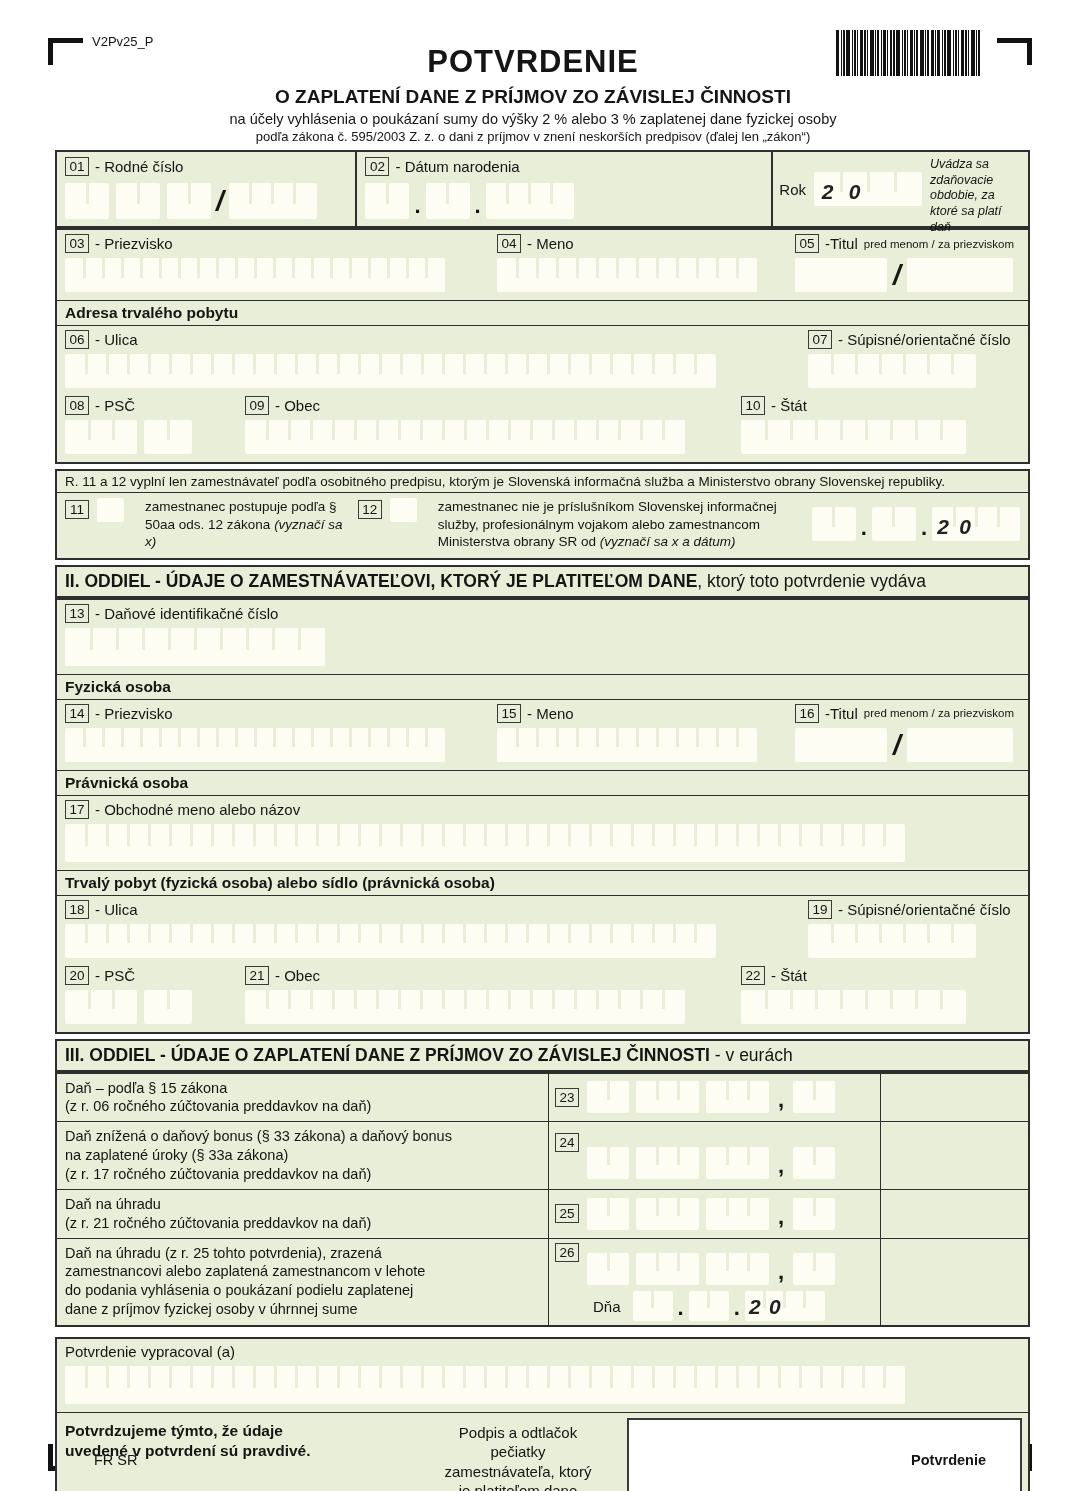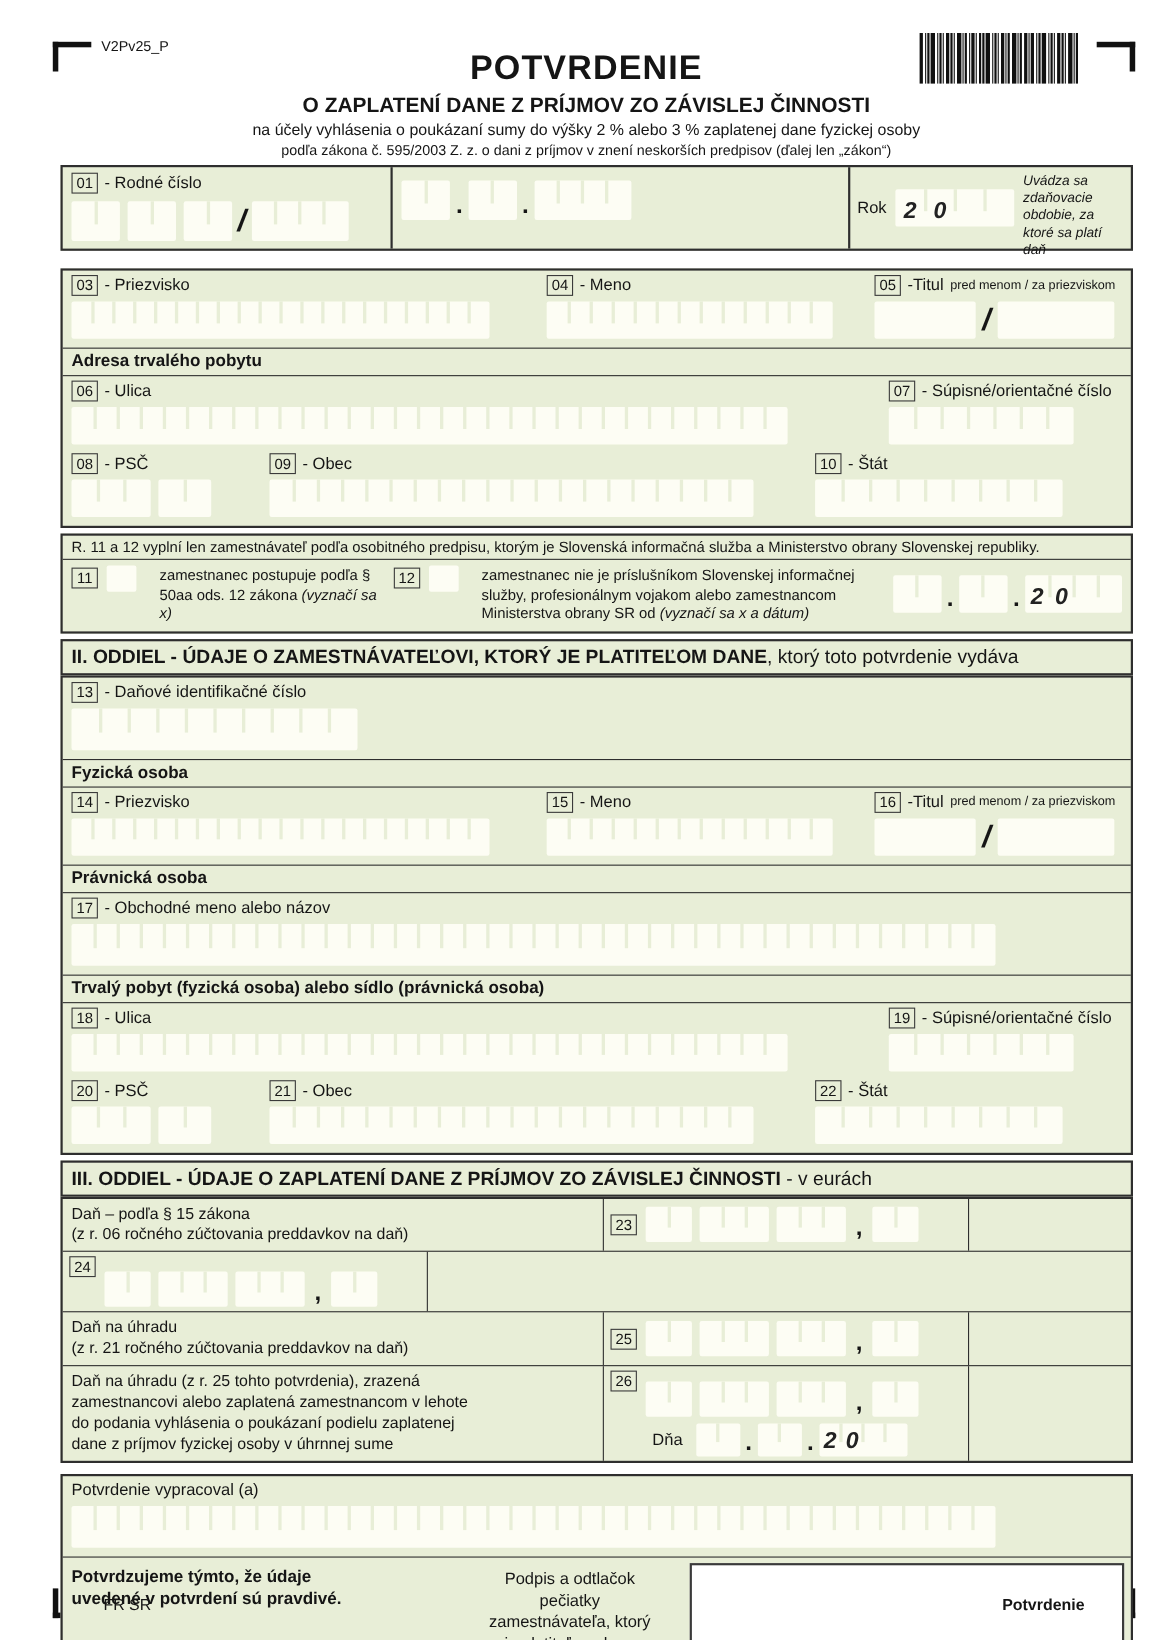--- a/index.html
+++ b/index.html
@@ -128,20 +128,24 @@
               <div class="grp">
                 <div class="cell"></div>
                 <div class="cell"></div>
                 <div class="cell"></div>
                 <div class="cell"></div>
               </div>
             </div>
         </div>
       </div>
       <div class="colA2">
+        <div class="flabel">
+          <span class="chip">02</span>
+          <span>- Dátum narodenia</span>
+        </div>
         <div class="datef" style="margin-top:7px;">
           <div class="comb" style="--cw:22px;--ch:36px">
               <div class="grp">
                 <div class="cell"></div>
                 <div class="cell"></div>
               </div>
             </div>
           <span class="sep">.</span>
           <div class="comb" style="--cw:22px;--ch:36px">
               <div class="grp">
@@ -168,21 +172,21 @@
               <div class="cell">0</div>
               <div class="cell"></div>
               <div class="cell"></div>
             </div>
           </div>
         <div class="noteit" style="width:92px;">Uvádza sa zdaňovacie obdobie, za ktoré sa platí daň</div>
       </div>
     </div>
 
 
-    <div class="panel" style="margin-top:16px;">
+    <div class="panel" style="margin-top:0;">
       <div class="frow">
         <div class="fcol" style="width:432px">
           <div class="flabel">
             <span class="chip">03</span>
             <span>- Priezvisko</span>
           </div>
           <div class="comb" style="--cw:19px;--ch:34px">
               <div class="grp">
                 <div class="cell"></div>
                 <div class="cell"></div>
@@ -740,20 +744,23 @@
                   <div class="cell"></div>
                   <div class="cell"></div>
                 </div>
               </div>
           </div>
         </div>
         <div class="t3right"></div>
       </div>
 
       <div class="t3row">
+        <div class="t3label prelines">Daň znížená o daňový bonus (§ 33 zákona) a daňový bonus
+na zaplatené úroky (§ 33a zákona)
+(z r. 17 ročného zúčtovania preddavkov na daň)</div>
         <div class="t3mid">
           <div class="amt">
             <span class="chip" style="align-self:flex-start;">24</span>
             <div class="comb" style="--cw:21px;--ch:32px;margin-top:14px;">
                 <div class="grp">
                   <div class="cell"></div>
                   <div class="cell"></div>
                 </div>
                 <div class="grp">
                   <div class="cell"></div>

